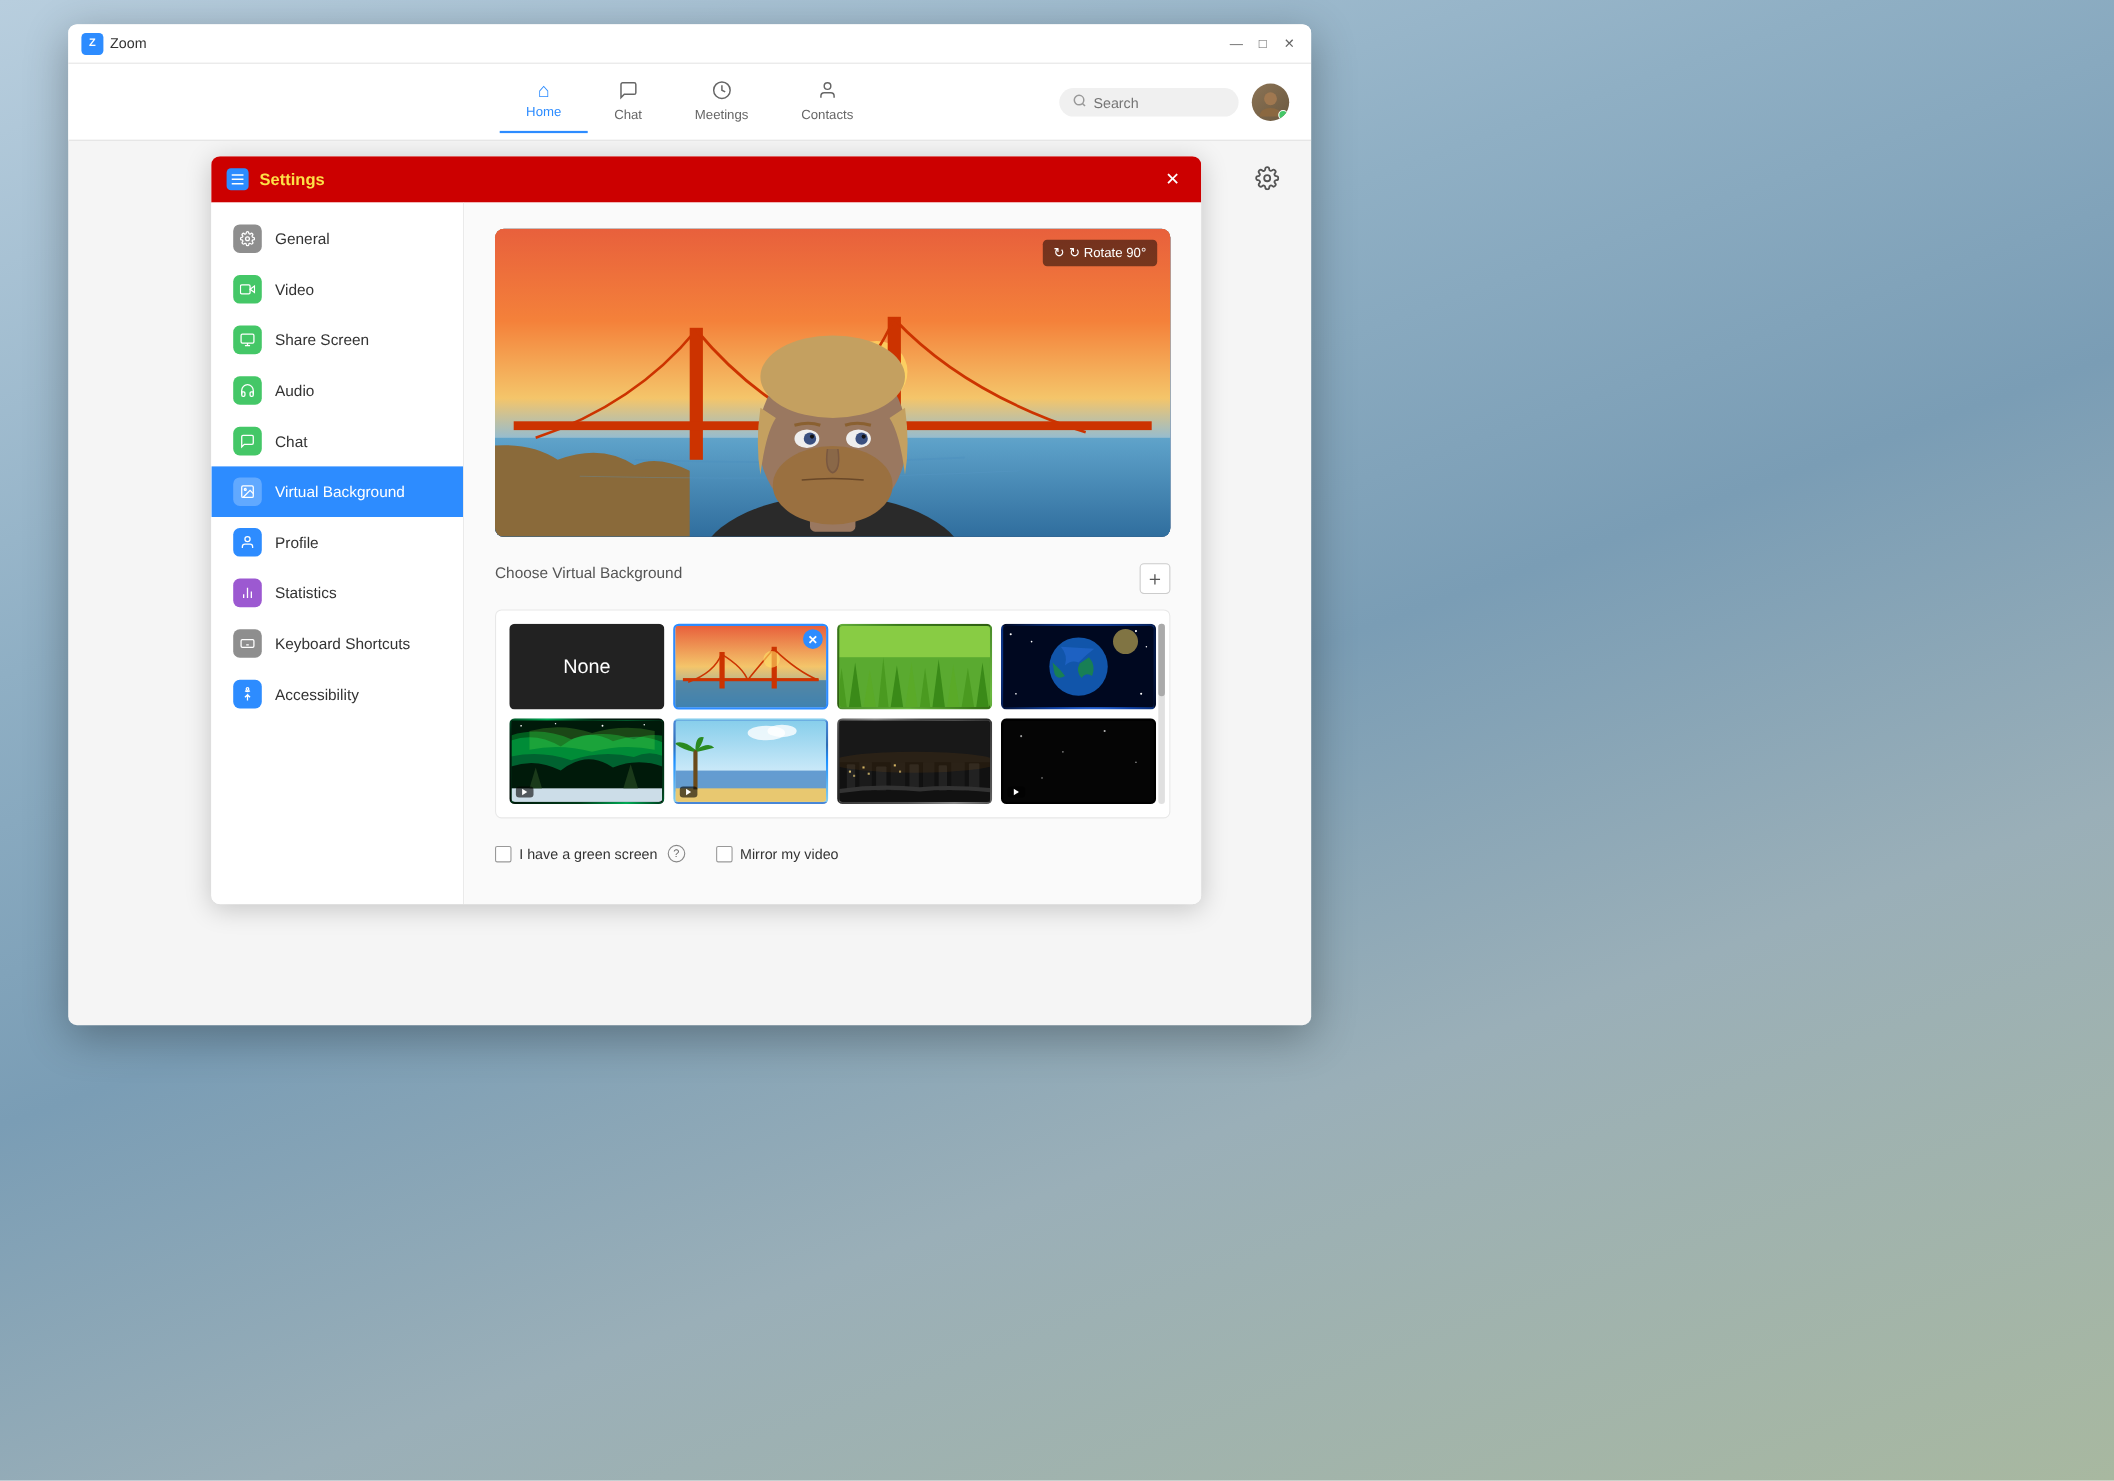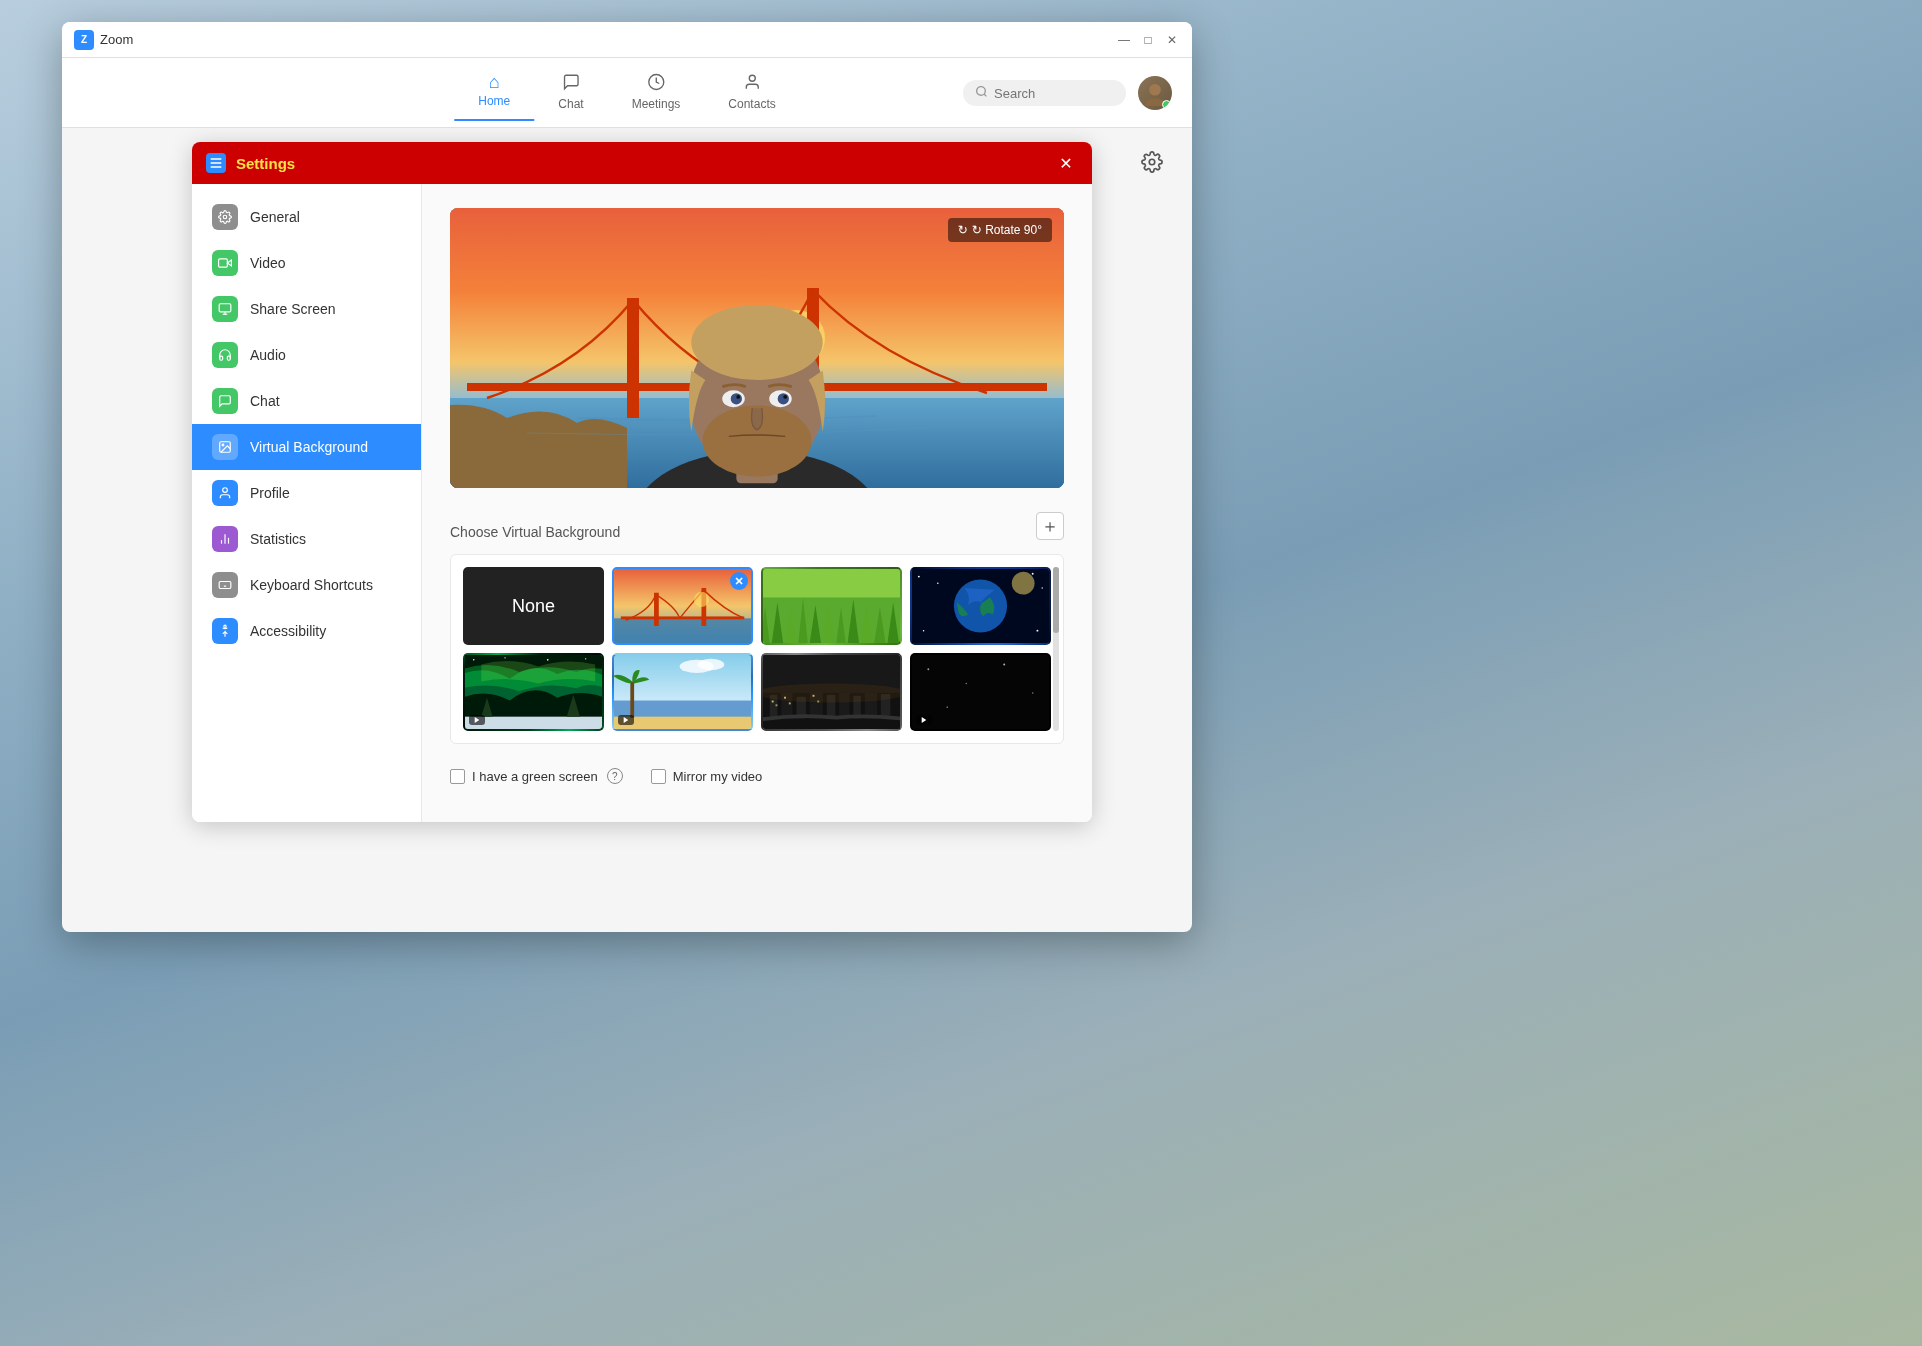--- a/index.html
+++ b/index.html
@@ -329,21 +329,21 @@
       font-size: 12px;
       cursor: pointer;
       display: flex;
       align-items: center;
       gap: 4px;
     }
 
     
     .section-header {
       display: flex;
-      align-items: flex-end;
+      align-items: flex-start;
       justify-content: space-between;
       margin-bottom: 14px;
       gap: 29px;
     }
     .section-title {
       font-size: 14px;
       color: #555;
       font-weight: 400;
     }
     .add-btn {

